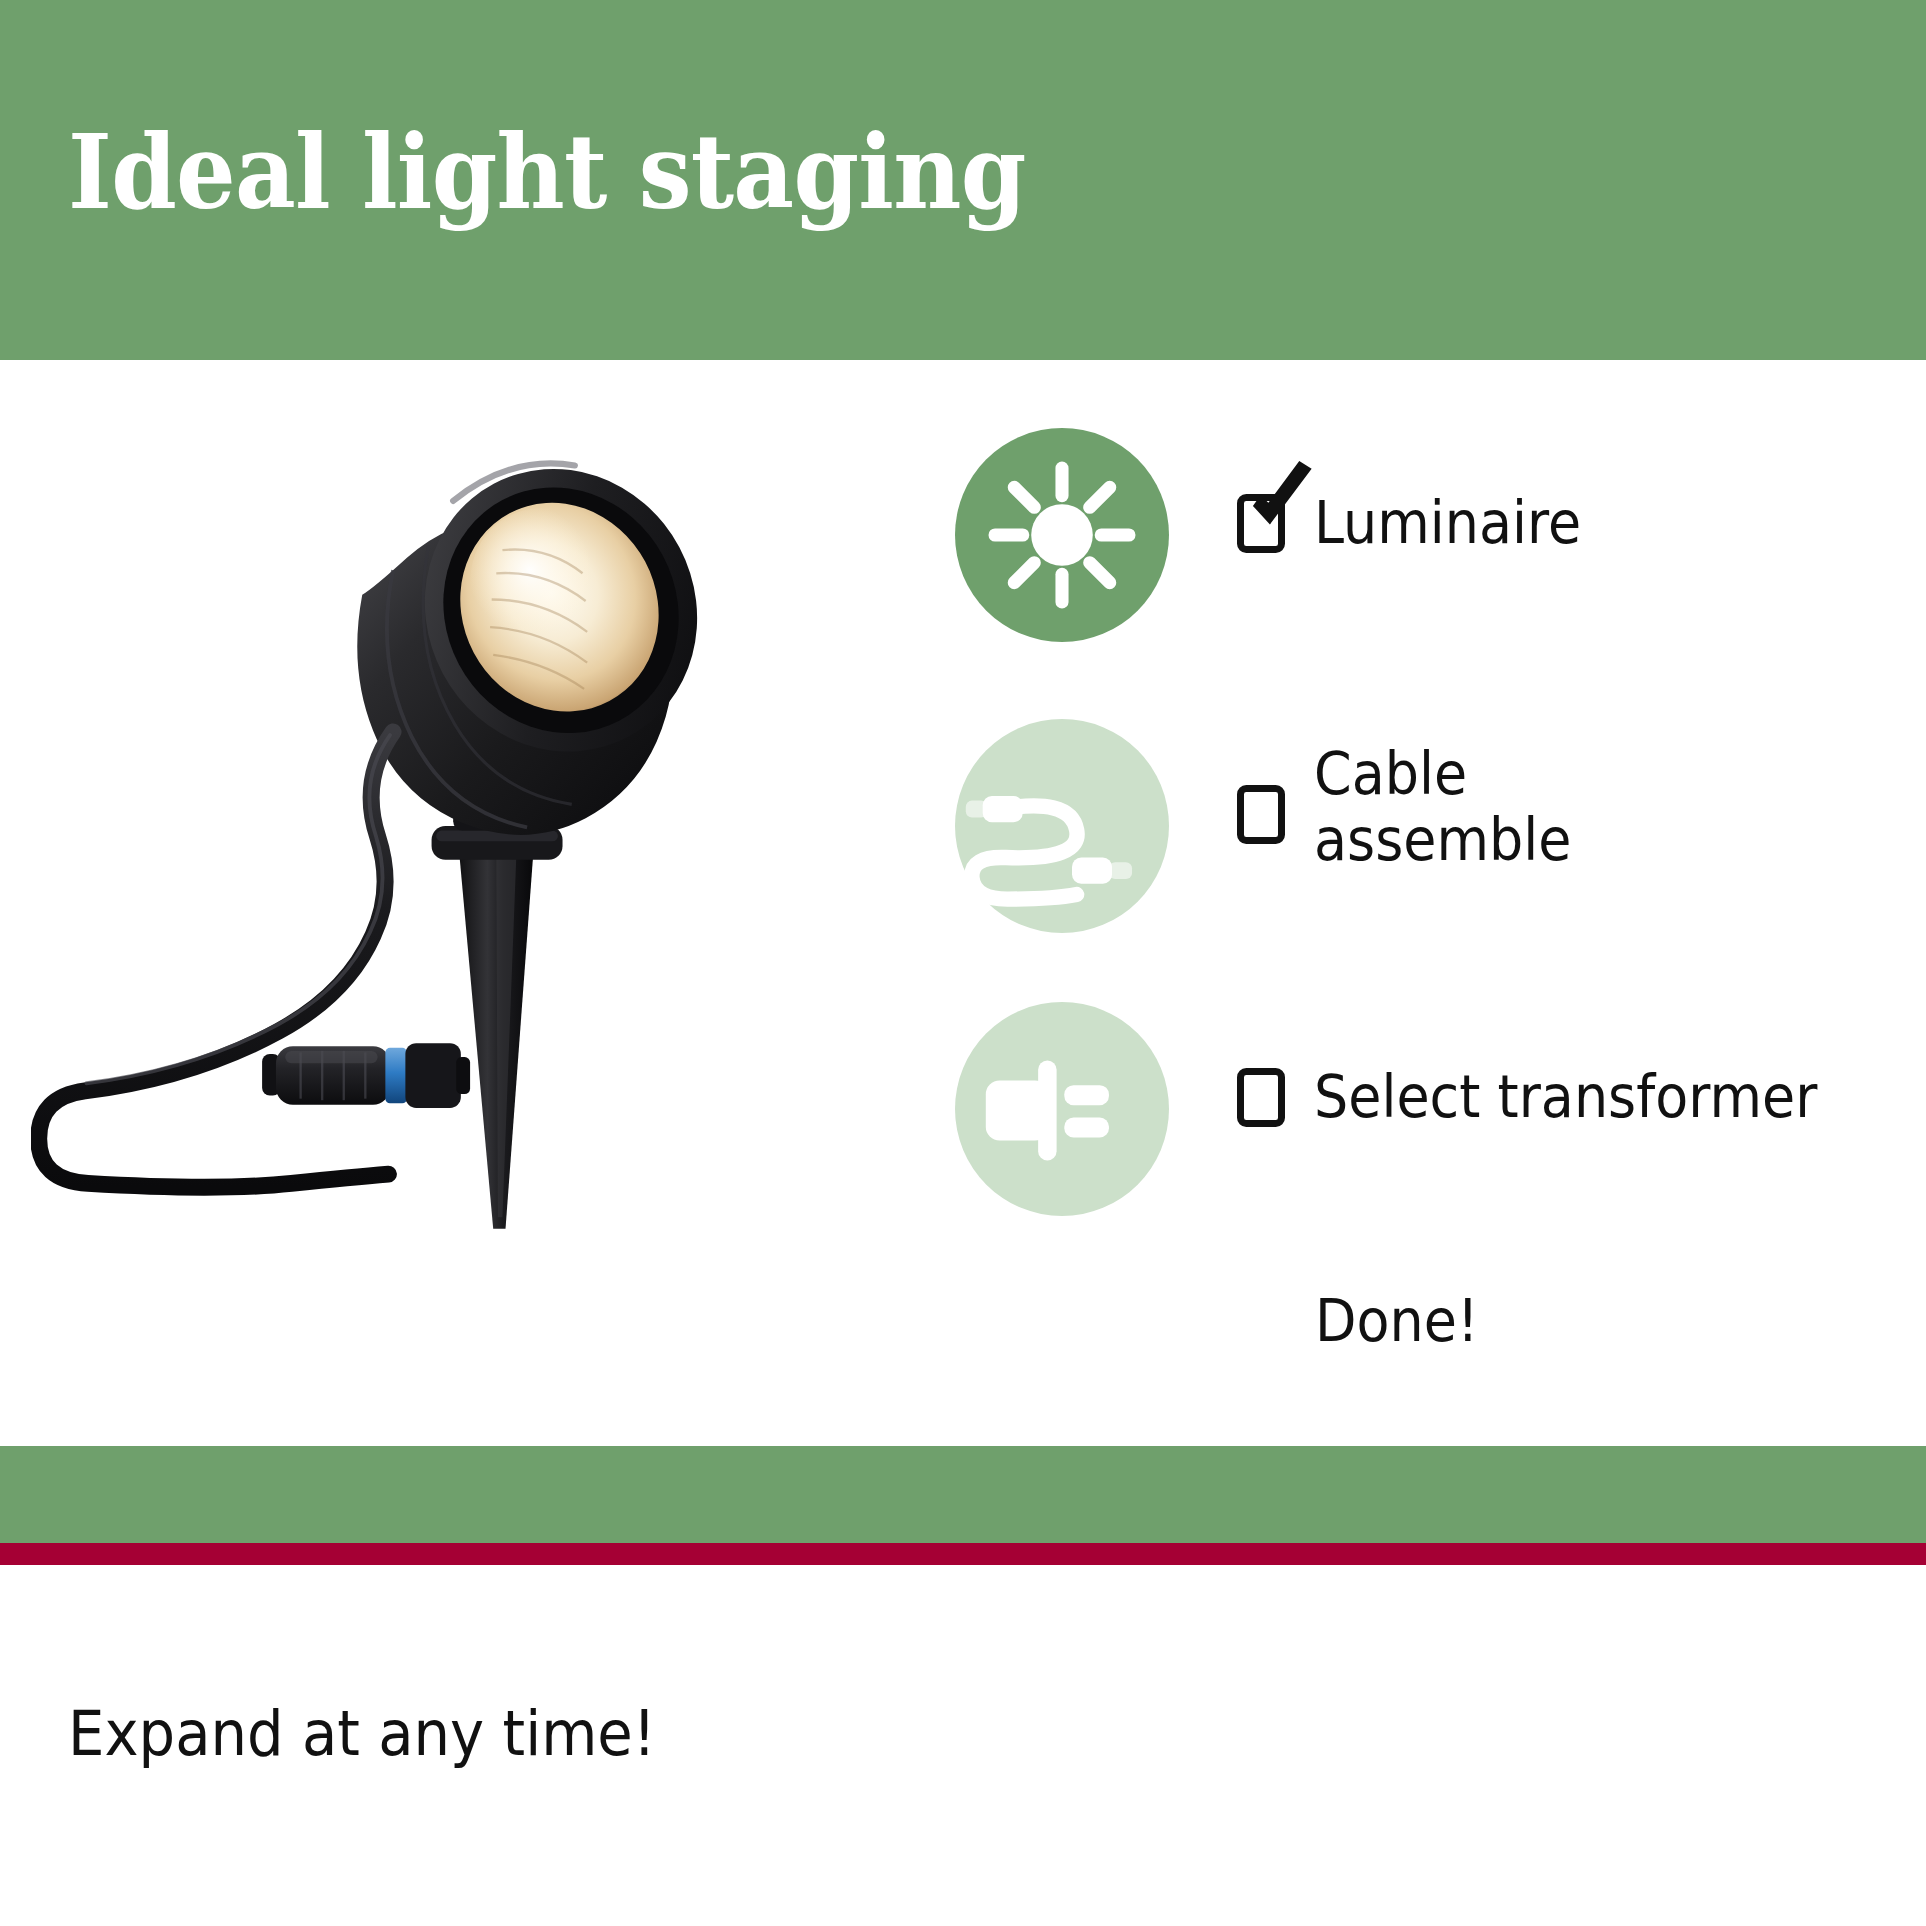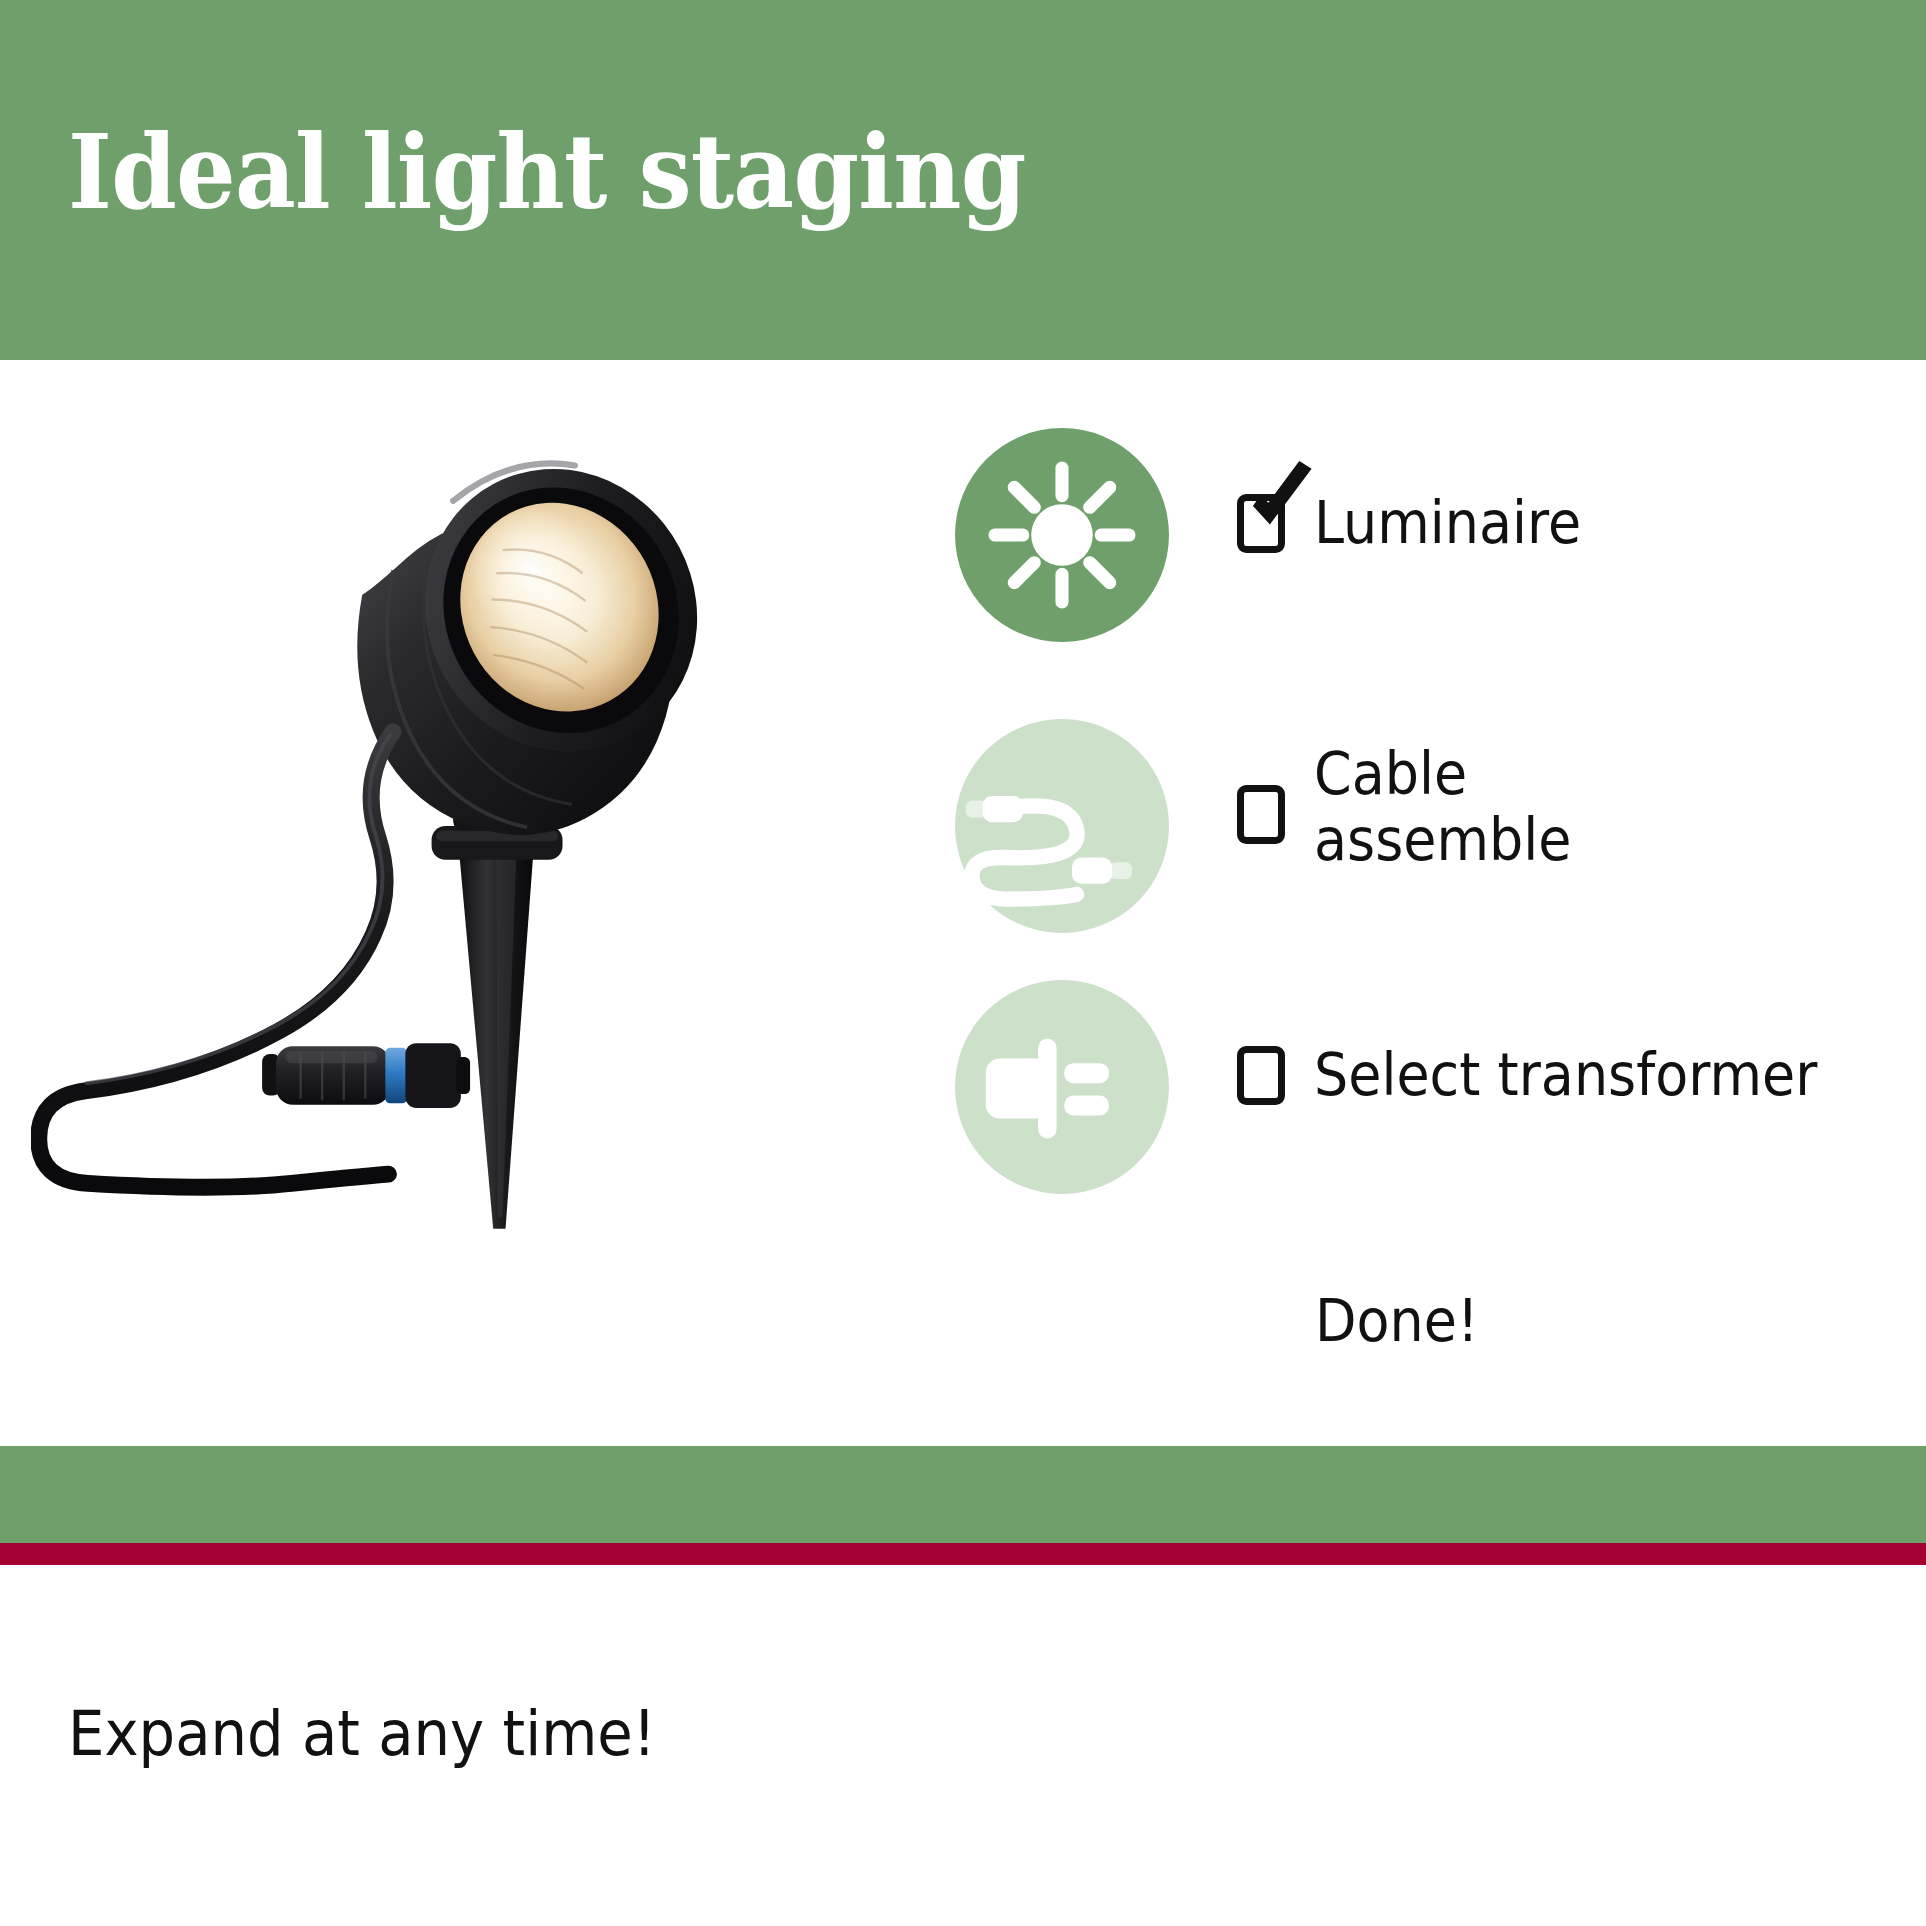--- a/index.html
+++ b/index.html
@@ -40,21 +40,21 @@
     position:absolute; left:955px; top:428px;
     width:955px;
   }
   .check-row {
     position:absolute;
     left:0;
     width:955px;
   }
   .check-row.r0 { top:0px;   height:223px;text-decoration:underline; }
   .check-row.r1 { top:291px; height:223px; }
-  .check-row.r2 { top:552px; height:223px; }
+  .check-row.r2 { top:574px; height:223px; }
 
   .icon-circle {
     position:absolute; left:0; top:0;
     width:214px; height:214px; border-radius:50%;
   }
   .icon-circle.accent { background:#6FA06C; }
   .icon-circle.muted  { background:#CCE0CA; }
   .icon-circle svg { position:absolute; left:0; top:0; width:214px; height:214px; }
 
   .checkbox {

